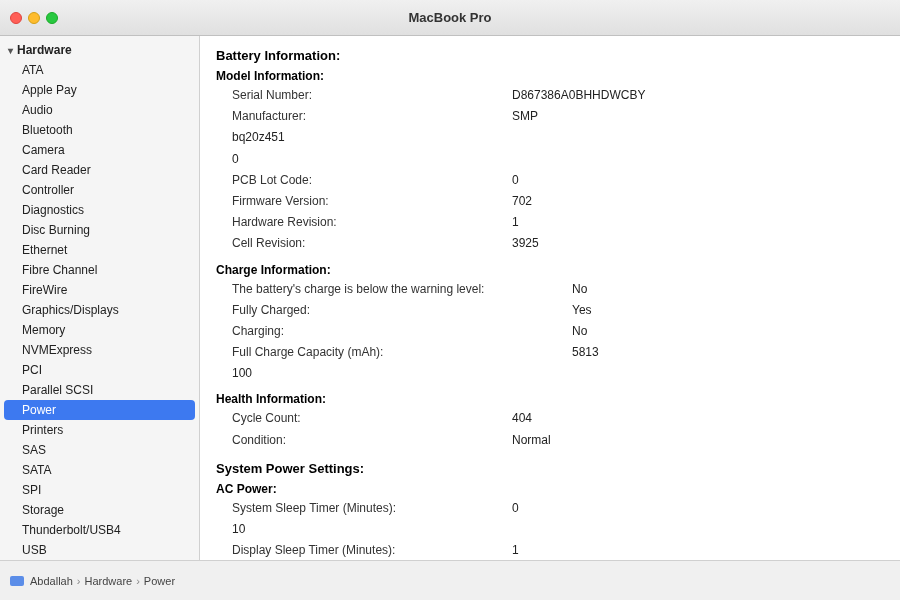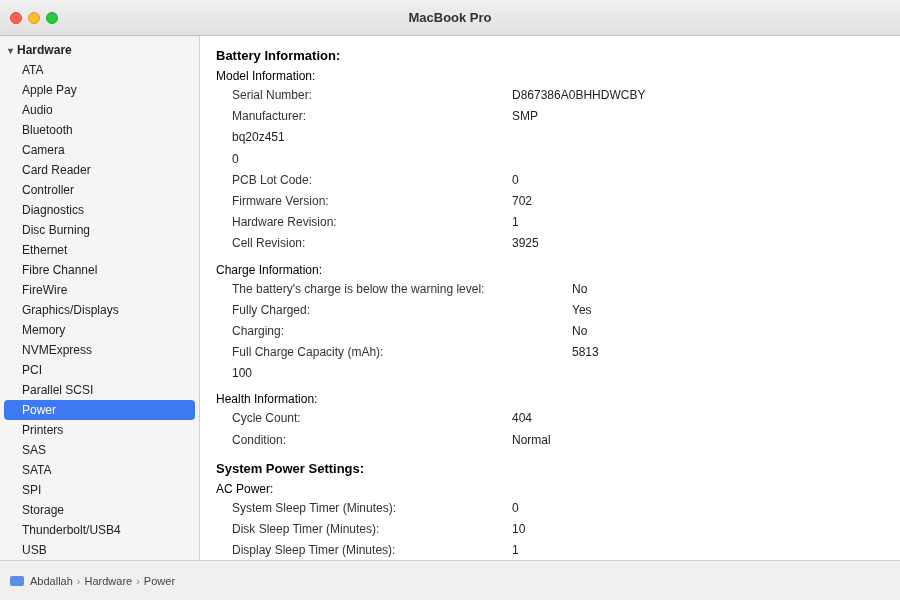--- a/index.html
+++ b/index.html
@@ -124,21 +124,21 @@
       width: 280px;
       color: #333;
       flex-shrink: 0;
     }
     .info-row .value {
       color: #222;
     }
 
     .sub-section-title {
       font-size: 12px;
-      font-weight: 400;
+      font-weight: 700;
       margin-top: 6px;
       margin-bottom: 2px;
     }
 
     
     .status-bar {
       height: 40px;
       background: #f0f0f0;
       border-top: 1px solid #d0d0d0;
       display: flex;
@@ -295,21 +295,20 @@
 
     <div class="section-title">System Power Settings:</div>
 
     <div class="info-group">
       <div class="sub-section-title">AC Power:</div>
       <div class="info-row">
         <span class="label">System Sleep Timer (Minutes):</span>
         <span class="value">0</span>
       </div>
       <div class="info-row">
-        <span class="label">Disk Sleep Timer (Minutes):</span>
         <span class="value">10</span>
       </div>
       <div class="info-row">
         <span class="label">Display Sleep Timer (Minutes):</span>
         <span class="value">1</span>
       </div>
       <div class="info-row">
         <span class="label">Wake on AC Change:</span>
         <span class="value">No</span>
       </div>

